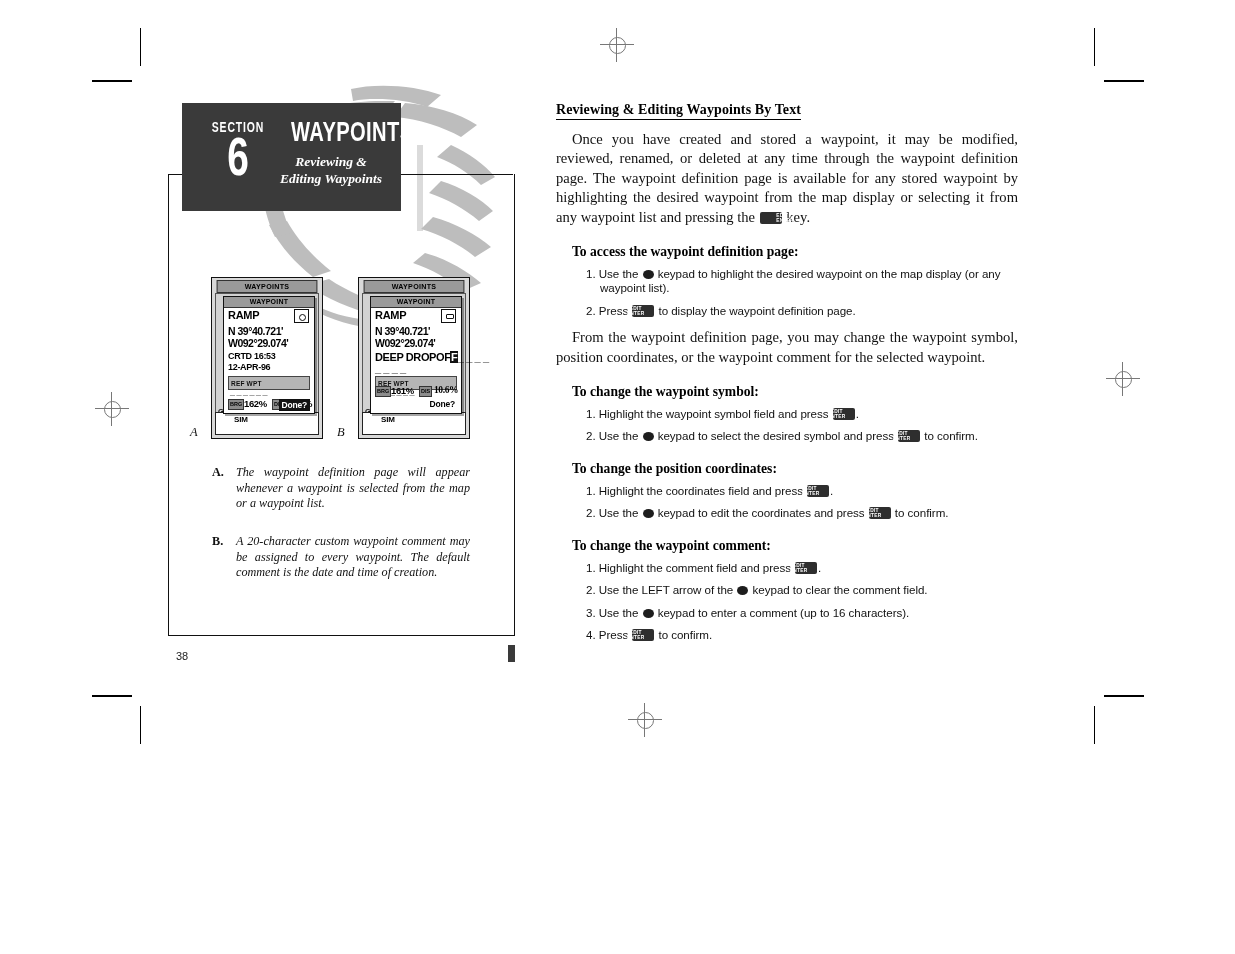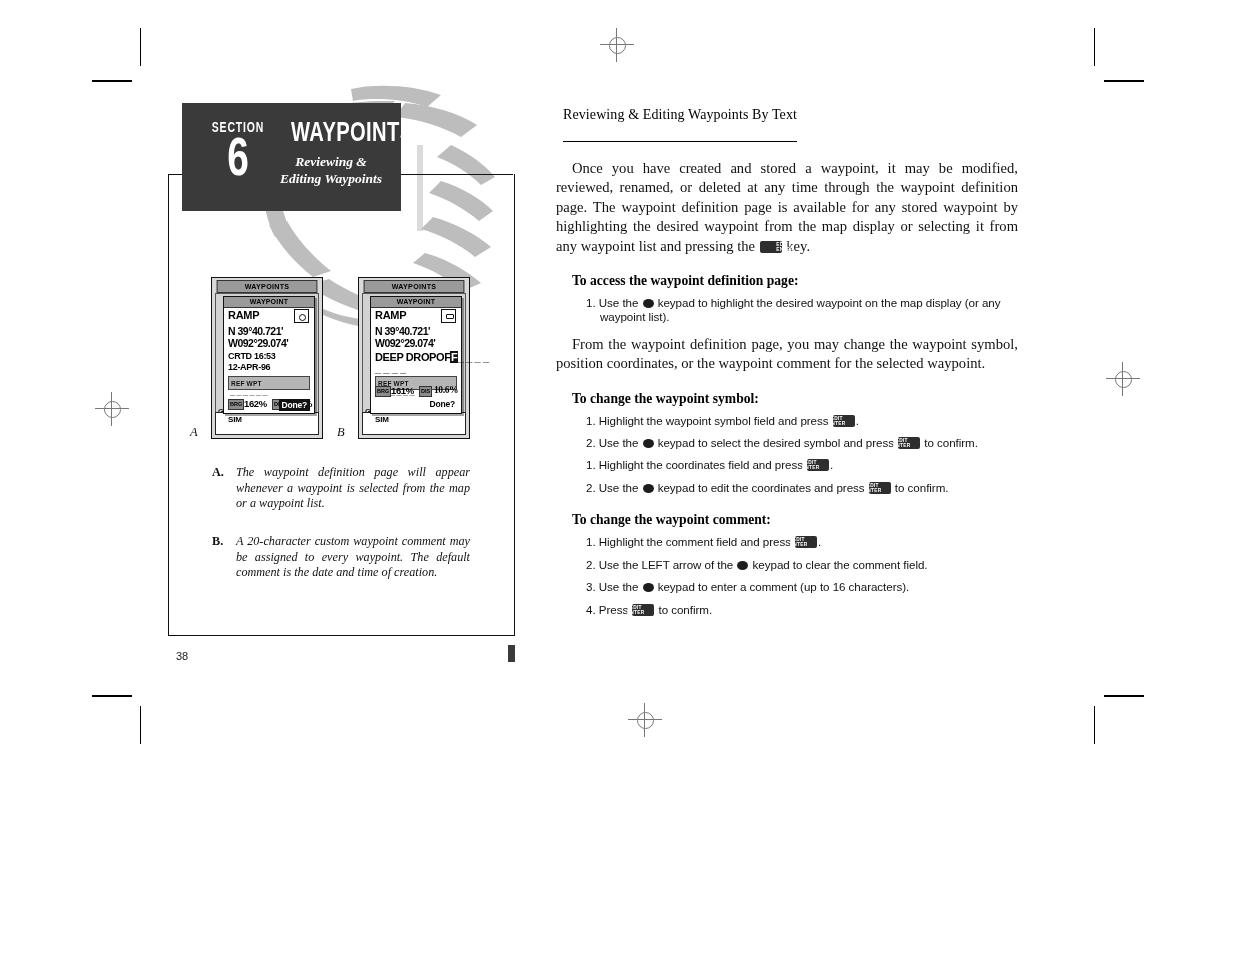--- a/index.html
+++ b/index.html
@@ -72,21 +72,21 @@
   }
   .gps .botline{
     position:absolute;left:6px;right:6px;bottom:22px;
     font-family:"Liberation Sans", sans-serif;font-size:7.5px;font-weight:bold;
     color:#111;white-space:nowrap;letter-spacing:-.2px;
   }
   .gps .statusbar{
     position:absolute;left:3px;right:3px;bottom:3px;height:23px;background:#fff;
     border:1px solid #222;
     font-family:"Liberation Sans", sans-serif;font-size:8px;font-weight:bold;
-    color:#000;line-height:13px;padding-left:12px;box-sizing:border-box;
+    color:#000;line-height:13px;padding-left:18px;box-sizing:border-box;
     letter-spacing:-.2px;
   }
 
   
   .wpdlg{
     position:absolute;left:11px;top:18px;width:92px;height:118px;
     background:#ffffff;border:1.5px solid #111;box-sizing:border-box;
     box-shadow:2px 2px 0 rgba(0,0,0,.35);
   }
   .wpdlg .hdr{
@@ -168,22 +168,22 @@
   
   .pagenum{
     position:absolute;left:168px;top:650px;
     font-family:"Liberation Sans", sans-serif;font-size:11px;color:#222;margin-left:8px;
   }
   .tabmark{position:absolute;left:508px;top:645px;width:7px;height:17px;background:#3a3a3a;}
 
   
   .rcol{position:absolute;left:556px;top:100px;width:462px;}
   h2.sechead{
-    margin:7px;font-family:"Liberation Serif", serif;font-size:14px;font-weight:normal;
-    color:#000;border-bottom:1.5px solid #000;display:inline-block;padding-bottom:18px;
+    margin:0;font-family:"Liberation Serif", serif;font-size:14px;font-weight:bold;
+    color:#000;border-bottom:1.5px solid #000;display:inline-block;padding-bottom:1px;
     letter-spacing:.1px;
   }
   p.body{
     margin:10px 0 0 0;font-family:"Liberation Serif", serif;font-size:14.6px;
     line-height:19.4px;color:#111;text-align:justify;text-indent:16px;
     hyphens:none;
   }
   h3.stephead{
     margin:17px 0 0 16px;font-family:"Liberation Serif", serif;font-size:13.6px;
     font-weight:bold;color:#000;
@@ -367,38 +367,43 @@
       <span>Once you have created and stored a waypoint, it may be modified, reviewed, renamed, or deleted at any time through the waypoint definition page. The waypoint definition page is available for any stored waypoint by highlighting the desired waypoint from the map display or selecting it from any waypoint list and pressing the </span><span class="keycap"><span class="k1">EDIT</span><span class="k2">ENTER</span></span><span> key.</span>
     </p>
 
     
     <h3 class="stephead">To access the waypoint definition page:</h3>
     <ol class="steps">
       <li>
         <span>1.</span>
         <span>Use the </span><span class="rocker"></span><span> keypad to highlight the desired waypoint on the map display (or any waypoint list).</span>
       </li>
+      <li>
+        <span>2.</span>
+        <span>Press </span><span class="keycap"><span class="k1">EDIT</span><span class="k2">ENTER</span></span><span> to display the waypoint definition page.</span>
+      </li>
     </ol>
 
     <p class="body" style="">From the waypoint definition page, you may change the waypoint symbol, position coordinates, or the waypoint comment for the selected waypoint.</p>
 
     
     <h3 class="stephead">To change the waypoint symbol:</h3>
     <ol class="steps">
       <li>
         <span>1.</span>
         <span>Highlight the waypoint symbol field and press </span><span class="keycap"><span class="k1">EDIT</span><span class="k2">ENTER</span></span><span>.</span>
       </li>
       <li>
         <span>2.</span>
         <span>Use the </span><span class="rocker"></span><span> keypad to select the desired symbol and press </span><span class="keycap"><span class="k1">EDIT</span><span class="k2">ENTER</span></span><span> to confirm.</span>
       </li>
     </ol>
 
     
+    <h3 class="stephead">To change the position coordinates:</h3>
     <ol class="steps">
       <li>
         <span>1.</span>
         <span>Highlight the coordinates field and press </span><span class="keycap"><span class="k1">EDIT</span><span class="k2">ENTER</span></span><span>.</span>
       </li>
       <li>
         <span>2.</span>
         <span>Use the </span><span class="rocker"></span><span> keypad to edit the coordinates and press </span><span class="keycap"><span class="k1">EDIT</span><span class="k2">ENTER</span></span><span> to confirm.</span>
       </li>
     </ol>

